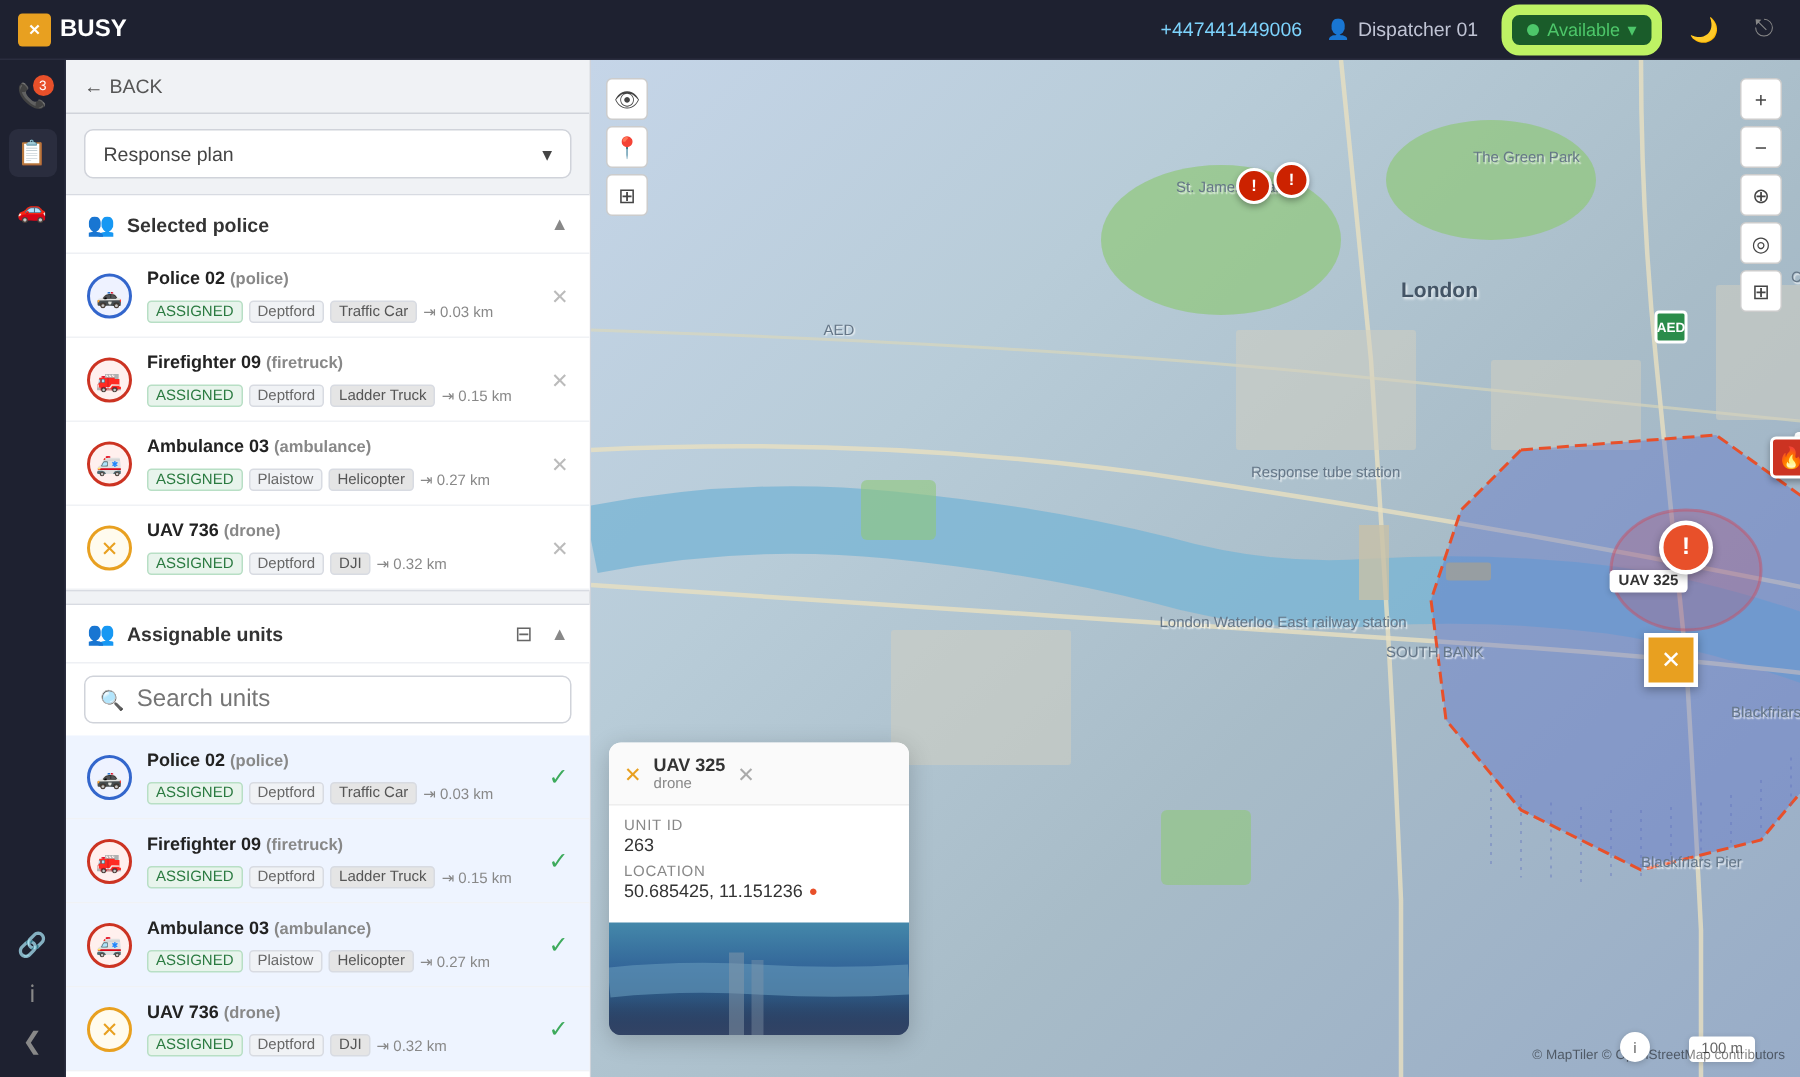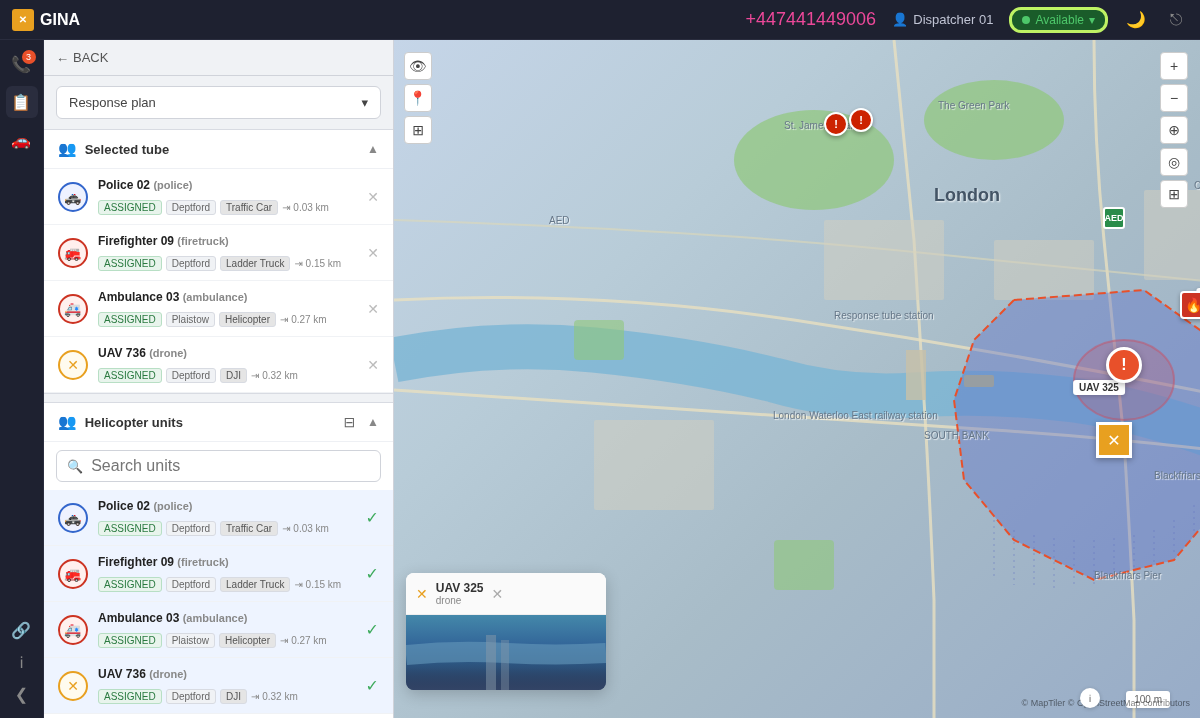--- a/index.html
+++ b/index.html
@@ -8,23 +8,23 @@
     
     .topbar {
       display: flex; align-items: center; justify-content: space-between;
       background: #1e2130; height: 40px; padding: 0 12px;
       border-bottom: 1px solid #2a2d3e; position: relative; z-index: 100;
     }
     .topbar-left { display: flex; align-items: center; gap: 8px; }
     .logo { display: flex; align-items: center; gap: 6px; color: #fff; font-weight: 700; font-size: 16px; }
     .logo-icon { width: 22px; height: 22px; background: #e8a020; border-radius: 3px; display: flex; align-items: center; justify-content: center; font-size: 10px; color: white; font-weight: 900; }
     .topbar-right { display: flex; align-items: center; gap: 16px; }
-    .phone-num { color: #ec4899; font-size: 18px; }
+    .phone-num { color: #7dd3fc; font-size: 13px; }
     .dispatcher { display: flex; align-items: center; gap: 5px; color: #c0c4d4; font-size: 13px; }
-    .status-badge { background: #1a5c2a; border: 3px solid #bef264; color: #4dc76a; border-radius: 12px; padding: 3px 10px; font-size: 12px; display: flex; align-items: center; gap: 5px; cursor: pointer; }
+    .status-badge { background: #1a5c2a; border: 7px solid #bef264; color: #4dc76a; border-radius: 12px; padding: 3px 10px; font-size: 12px; display: flex; align-items: center; gap: 5px; cursor: pointer; }
     .status-dot { width: 8px; height: 8px; background: #4dc76a; border-radius: 50%; }
     .topbar-icon { color: #888; font-size: 16px; cursor: pointer; width: 24px; text-align: center; }
 
     
     .main-layout { display: flex; height: calc(718px - 40px); }
 
     
     .icon-sidebar {
       width: 44px; background: #1e2130; border-right: 1px solid #2a2d3e;
       display: flex; flex-direction: column; align-items: center; padding: 8px 0; gap: 6px;
@@ -167,21 +167,21 @@
       position: absolute; bottom: 10px; right: 10px; font-size: 9px; color: rgba(0,0,0,0.5);
     }
     .info-btn {
       position: absolute; bottom: 10px; right: 100px; width: 20px; height: 20px;
       background: white; border-radius: 50%; display: flex; align-items: center; justify-content: center;
       font-size: 10px; color: #666; box-shadow: 0 1px 4px rgba(0,0,0,0.2); cursor: pointer;
     }
 
     
     .map-text {
-      position: absolute; color: #445566; font-weight: 600; font-size: 18px;
+      position: absolute; color: #445566; font-weight: 600; font-size: 14px;
       pointer-events: none; text-shadow: 1px 1px 2px rgba(255,255,255,0.8);
     }
     .map-text-sm {
       position: absolute; color: #667788; font-size: 10px; pointer-events: none;
       text-shadow: 1px 1px 1px rgba(255,255,255,0.8); white-space: nowrap;
     }
 
     
     .alert-marker {
       position: absolute; width: 24px; height: 24px; background: #cc2200; border-radius: 50%;
@@ -195,21 +195,21 @@
     .panel-scroll::-webkit-scrollbar-track { background: #f0f2f5; }
     .panel-scroll::-webkit-scrollbar-thumb { background: #ccc; border-radius: 2px; }
   </style>
 </head>
 <body>
 
 <div class="topbar">
   <div class="topbar-left">
     <div class="logo">
       <div class="logo-icon">✕</div>
-      <span>GINA</span>
+      <span>BUSY</span>
     </div>
   </div>
   <div class="topbar-right">
     <span class="phone-num">+447441449006</span>
     <div class="dispatcher">
       <span>👤</span>
       <span>Dispatcher 01</span>
     </div>
     <div class="status-badge">
       <div class="status-dot"></div>
@@ -249,21 +249,21 @@
     <div class="plan-selector">
       <span>Response plan</span>
       <span>▾</span>
     </div>
 
     <div class="panel-scroll">
 
       <div class="section">
         <div class="section-header">
           <span class="section-icon">👥</span>
-          <span class="section-title">Selected tube</span>
+          <span class="section-title">Selected police</span>
           <span class="collapse-btn">▲</span>
         </div>
 
         <div class="unit-item">
           <div class="unit-icon police">🚓</div>
           <div class="unit-info">
             <div class="unit-name">Police 02 <span class="unit-type">(police)</span></div>
             <div class="unit-tags">
               <span class="tag assigned">ASSIGNED</span>
               <span class="tag location">Deptford</span>
@@ -313,21 +313,21 @@
               <span class="unit-dist">⇥ 0.32 km</span>
             </div>
           </div>
           <span class="remove-btn">✕</span>
         </div>
       </div>
 
       <div class="section">
         <div class="section-header">
           <span class="section-icon">👥</span>
-          <span class="section-title">Helicopter units</span>
+          <span class="section-title">Assignable units</span>
           <span class="filter-btn">⊟</span>
           <span class="collapse-btn">▲</span>
         </div>
 
         <div class="search-box">
           <span class="search-icon">🔍</span>
           <input type="text" placeholder="Search units" style="">
         </div>
 
         <div class="unit-item selected">
@@ -447,21 +447,21 @@
         <line x1="800" y1="465" x2="800" y2="500" stroke="#6070c0" stroke-width="1" stroke-dasharray="2,4" opacity="0.5"></line>
 
         <rect x="512" y="310" width="20" height="50" fill="#c8c0a8" opacity="0.8"></rect>
 
         <rect x="570" y="335" width="30" height="12" fill="#a8a090" opacity="0.7" rx="2"></rect>
       </svg>
 
       <div class="map-text" style="top:145px;left:540px;">London</div>
       <div class="map-text-sm" style="top:390px;left:530px;text-align:center;">SOUTH BANK</div>
       <div class="map-text-sm" style="top:80px;left:390px;">St. James's Park</div>
-      <div class="map-text-sm" style="top:60px;left:544px;">The Green Park</div>
+      <div class="map-text-sm" style="top:60px;left:588px;">The Green Park</div>
       <div class="map-text-sm" style="top:140px;left:800px;">COVENT GARDEN</div>
 
       <div class="map-text-sm" style="top:430px;left:760px;">Blackfriars station</div>
 
       <div class="map-text-sm" style="top:530px;left:700px;">Blackfriars Pier</div>
 
       <div class="map-text-sm" style="top:270px;left:440px;">Response tube station</div>
       <div class="map-text-sm" style="top:370px;left:379px;">London Waterloo East railway station</div>
       <div class="map-text-sm" style="top:175px;left:155px;">AED</div>
 
@@ -506,20 +506,33 @@
         <div class="popup-header">
           <span style="color:#e8a020;font-size:14px;">✕</span>
           <div>
             <div class="popup-title">
               <span>UAV 325</span>
             </div>
             <div style="font-size:10px;color:#888;">drone</div>
           </div>
           <span class="popup-close">✕</span>
         </div>
+        <div class="popup-body">
+          <div class="popup-field">
+            <div class="popup-label">Unit ID</div>
+            <div class="popup-value">263</div>
+          </div>
+          <div class="popup-field">
+            <div class="popup-label">Location</div>
+            <div class="popup-value">
+              <span>50.685425, 11.151236</span>
+              <span class="loc-dot">●</span>
+            </div>
+          </div>
+        </div>
 
         <div style="width:100%;height:75px;background:linear-gradient(180deg,#4488aa 0%,#336699 40%,#2a5580 70%,#1a3355 100%);position:relative;overflow:hidden;">
           <div style="position:absolute;bottom:0;left:0;right:0;height:30px;background:linear-gradient(0deg,#334466,transparent);"></div>
 
           <svg width="100%" height="75" style="position:absolute;top:0;left:0;">
             <path d="M 0 40 Q 50 35 100 38 Q 150 41 200 38" stroke="#6699bb" stroke-width="20" fill="none" opacity="0.6"></path>
             <rect x="80" y="20" width="10" height="55" fill="#8899aa" opacity="0.5"></rect>
             <rect x="95" y="25" width="8" height="50" fill="#8899aa" opacity="0.4"></rect>
           </svg>
         </div>

